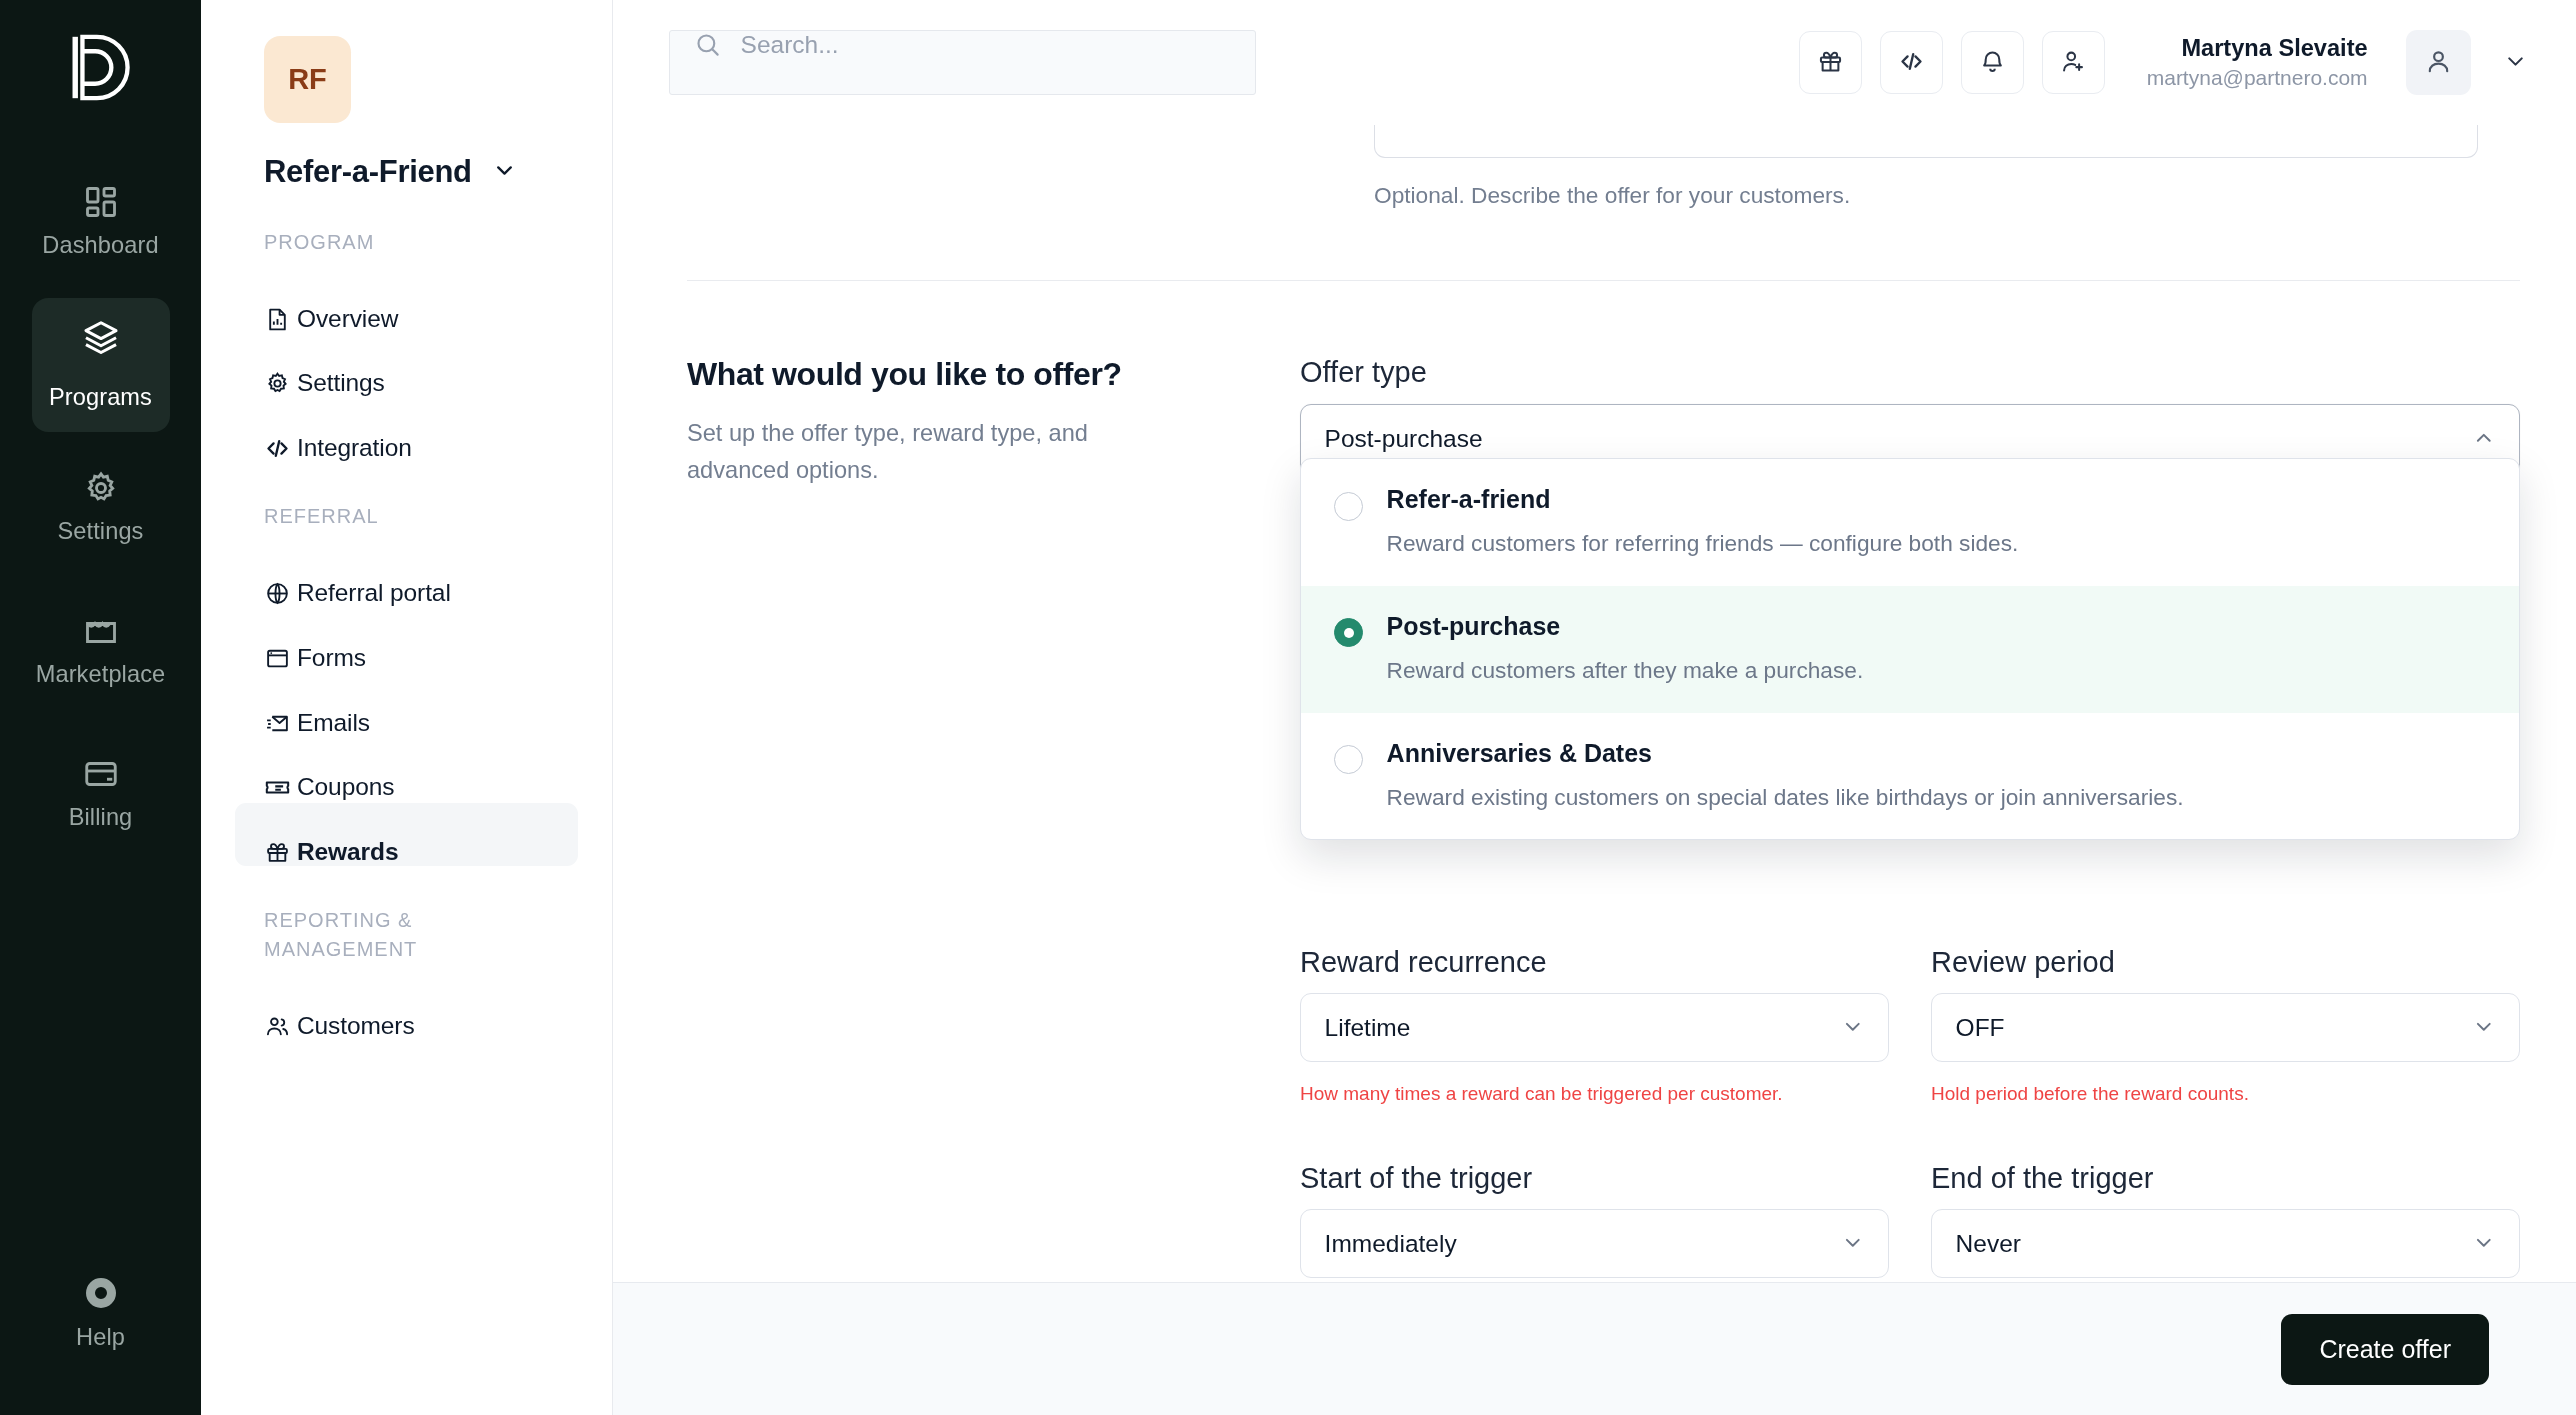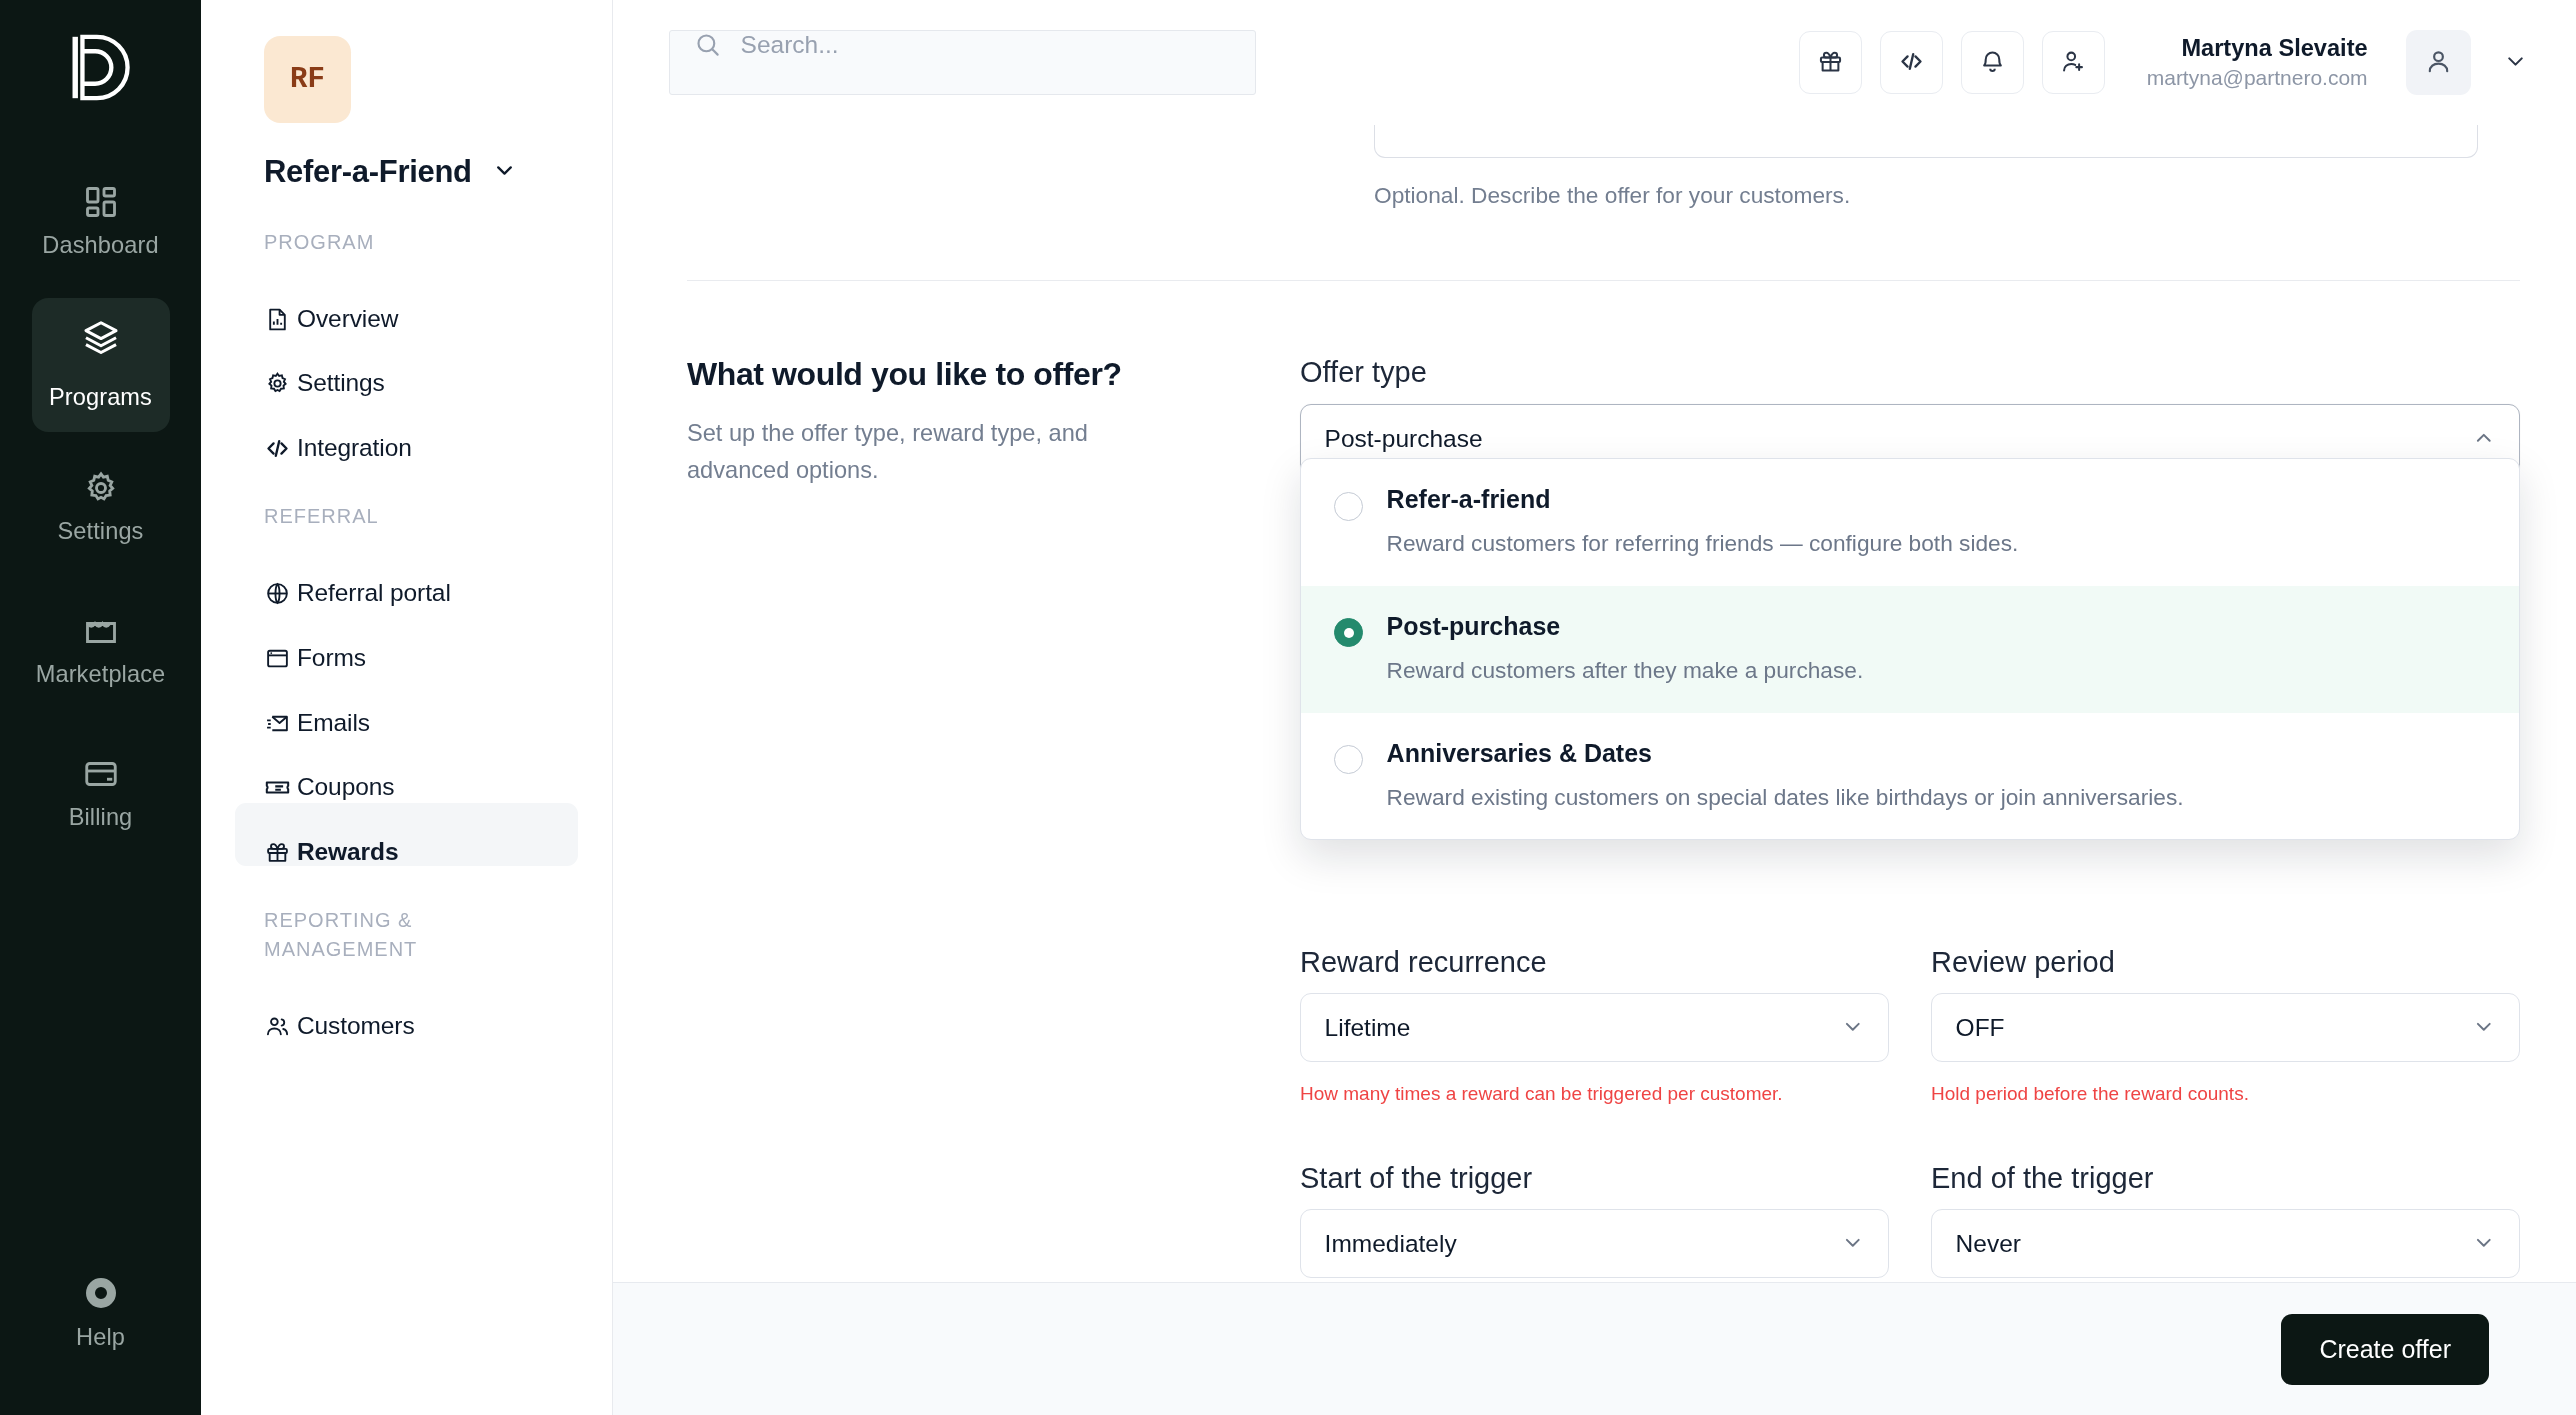--- a/index.html
+++ b/index.html
@@ -30,21 +30,21 @@
   .rail-bottom { position: absolute; bottom: 27px; left: 0; width: 201px; display: flex; justify-content: center; }
 
   
   .side {
     width: 412px; flex: 0 0 412px; background: #ffffff;
     border-right: 0.9px solid #e8eaee; padding: 36px 0 0 0; position: relative;
   }
   .prog-badge {
     width: 87px; height: 87px; border-radius: 16.3px; background: #fbe8d2;
     display: flex; align-items: center; justify-content: center;
-    color: #8a3c17; font-size: 29px; font-weight: bold; margin: 0 0 31px 63px; font-family: Liberation Mono, monospace;
+    color: #8a3c17; font-size: 29px; font-weight: bold; margin: 0 0 31px 63px;
   }
   .prog-title-row { display: flex; align-items: center; gap: 20px; margin: 0 0 38px 63px; cursor: pointer; }
   .prog-title { font-size: 31px; font-weight: bold; color: #0f1a2a; letter-spacing: -0.3px; }
   .sec-label {
     font-size: 20px; color: #a8afbd; letter-spacing: 1px;
     margin: 0 0 12.7px 63px; line-height: 1.45; max-width: 272px;
   }
   .sec-label.mt { margin-top: 40px; }
   .nav-item {
     display: flex; align-items: flex-end; gap: 6px;

